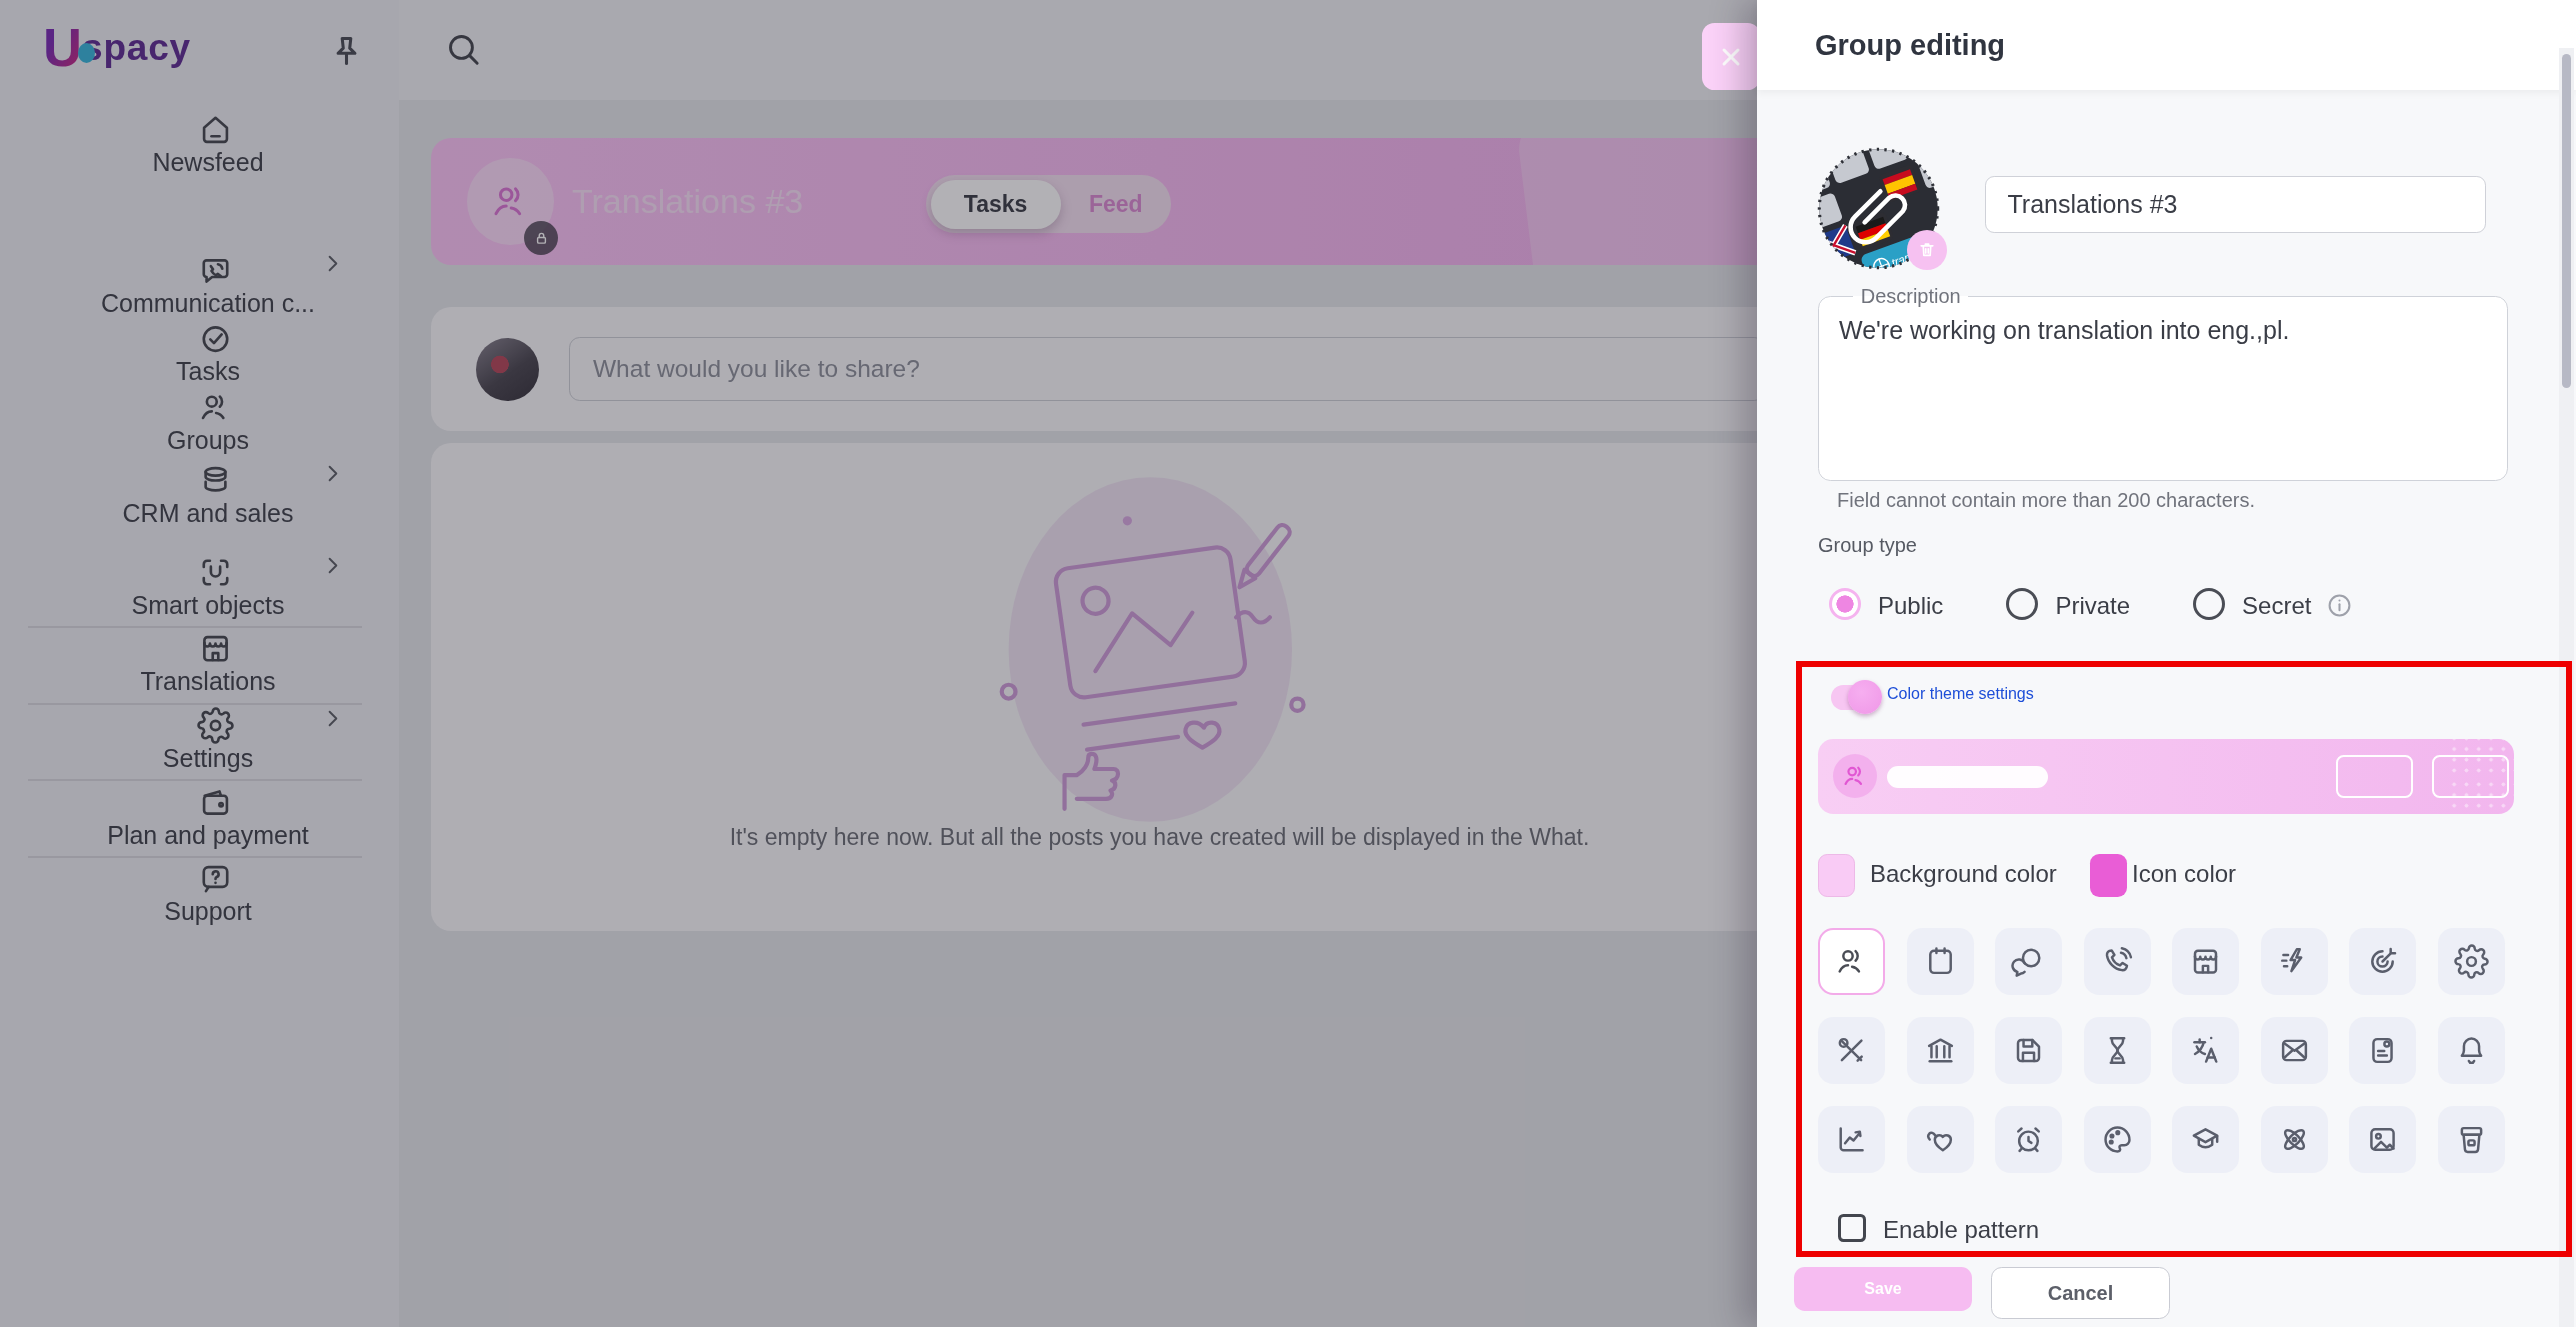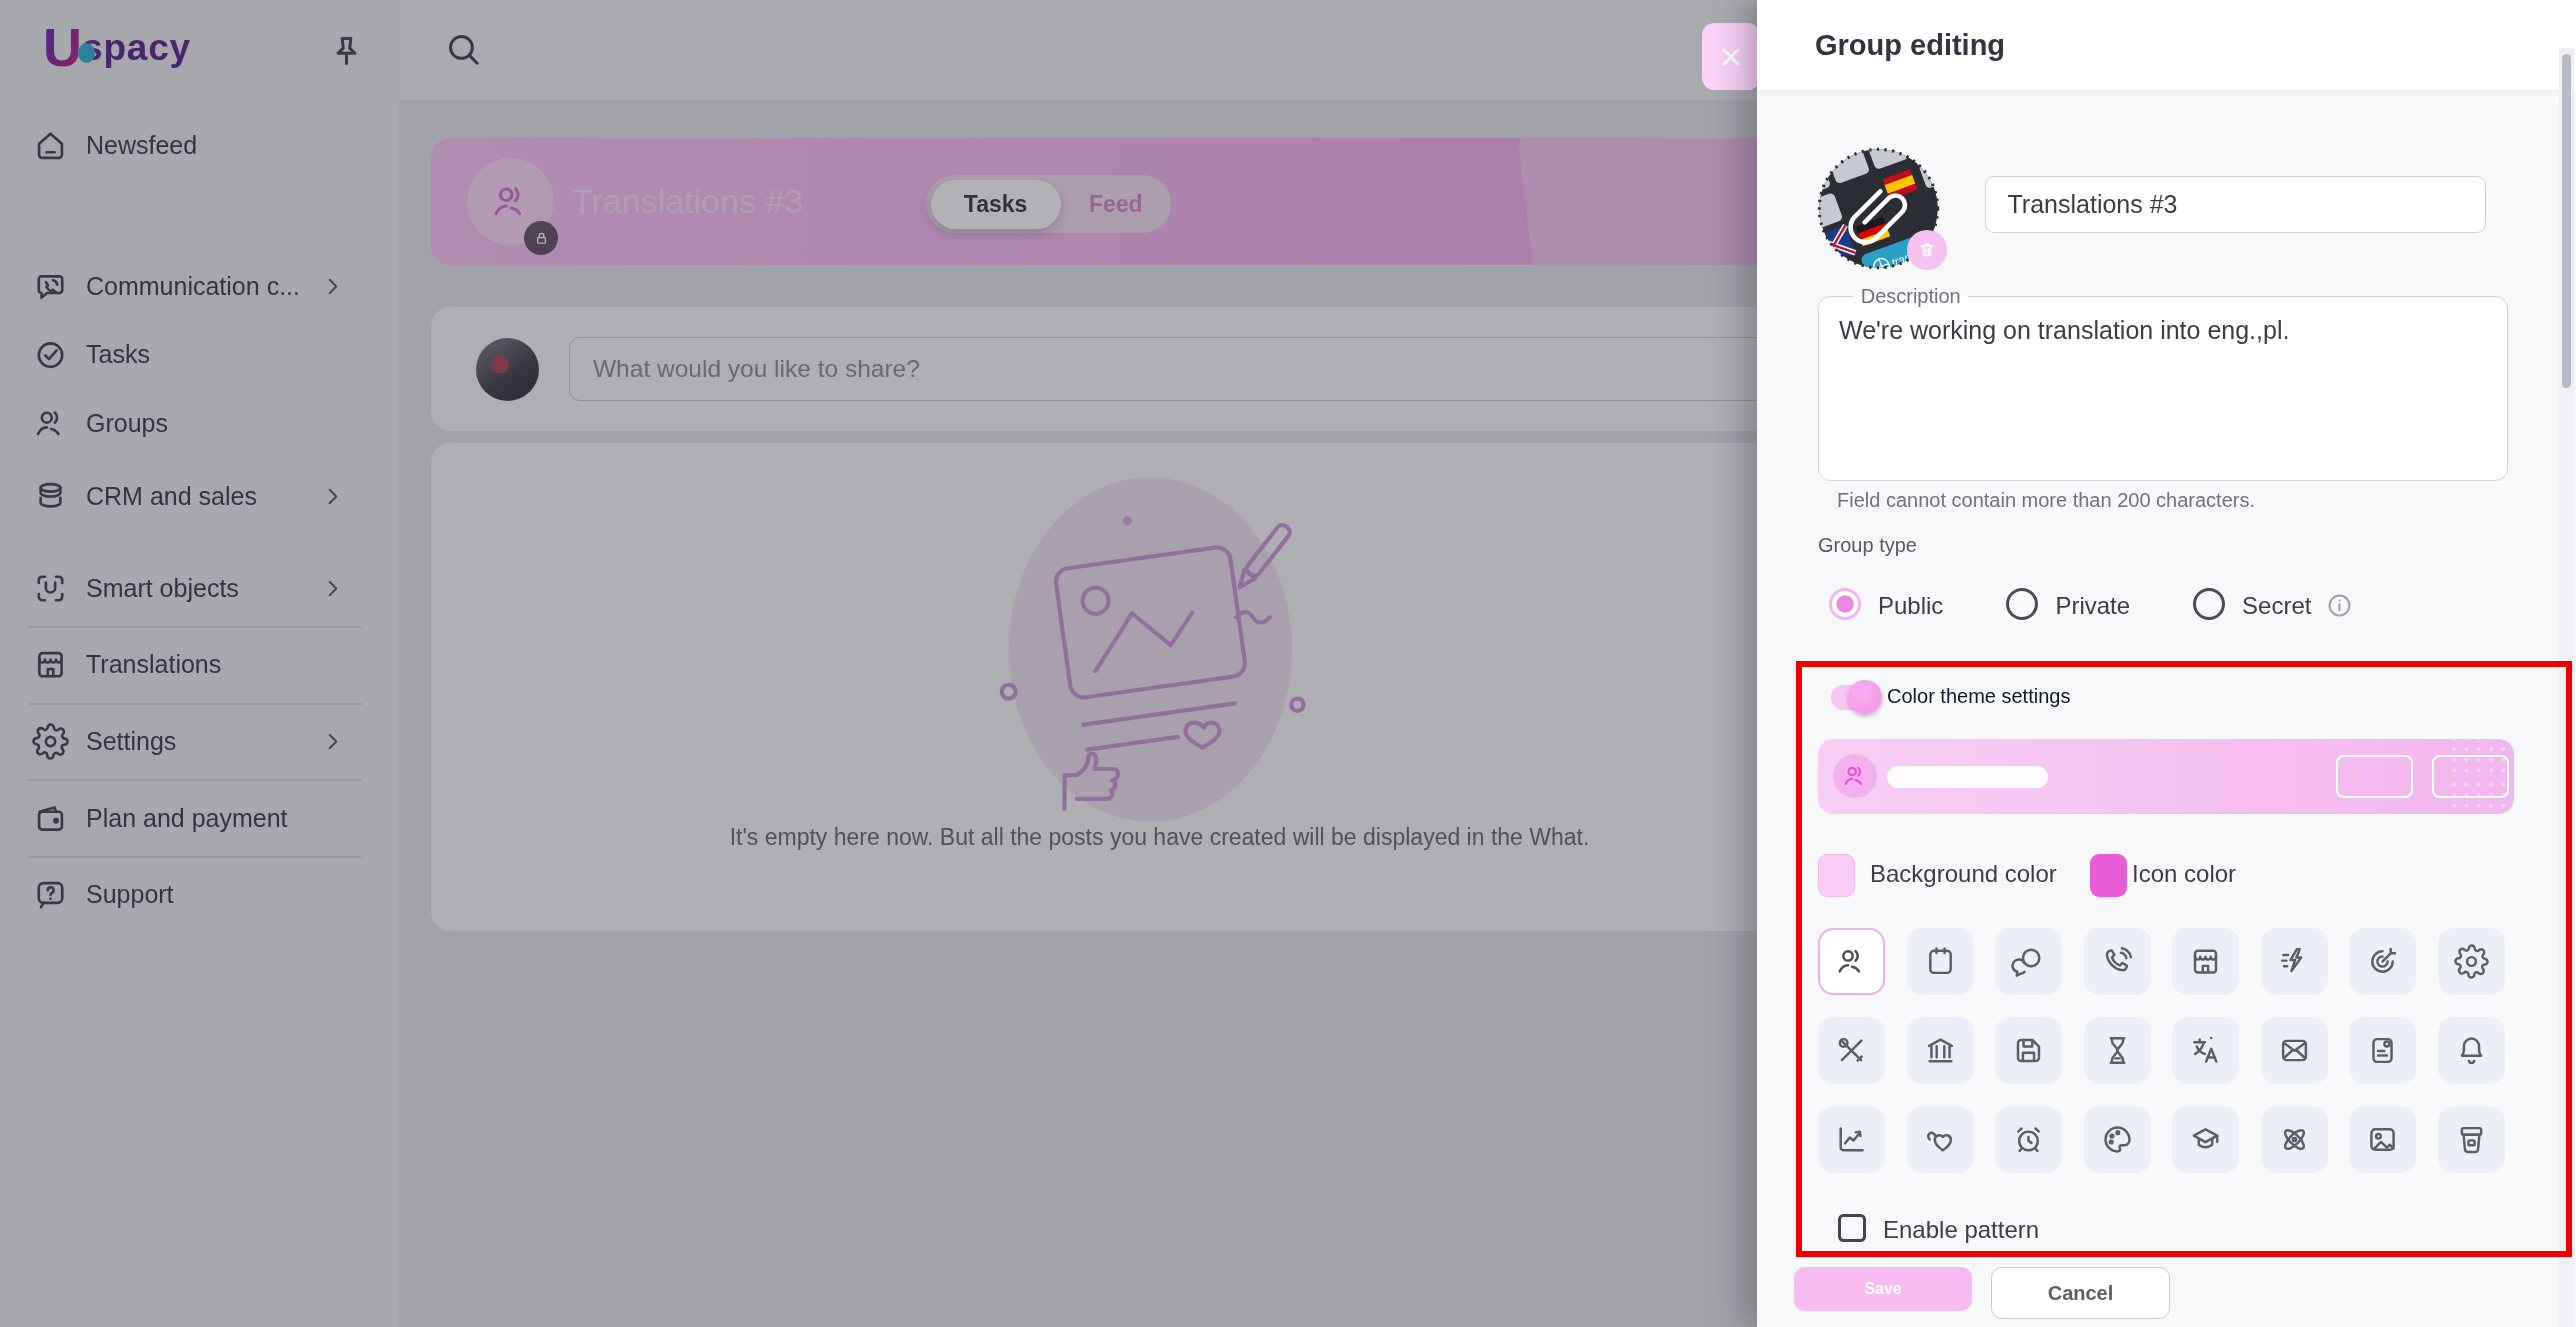--- a/index.html
+++ b/index.html
@@ -7,21 +7,21 @@
   .abs{position:absolute;}
   svg{display:block;}
 
   
   #sidebar{left:0;top:0;width:399px;height:1328px;background:#eef0f4;border-right:1.5px solid #dcdee3;}
   .logo{left:43px;top:23px;display:flex;align-items:flex-end;}
   .logo-u{font-size:54px;font-weight:800;line-height:.9;background:linear-gradient(120deg,#7a2bb5 30%,#c42887 85%);-webkit-background-clip:text;background-clip:text;color:transparent;position:relative;}
   .logo-dot{position:absolute;left:35px;top:20px;width:17px;height:20px;border-radius:50%;background:#38b7dc;}
   .logo-rest{font-size:37px;font-weight:700;color:#5e2d93;letter-spacing:0.8px;padding-bottom:3.1px;}
   .pin{left:325px;top:32px;color:#4a4d55;}
-  .sb-item{left:0;width:399px;height:69px;display:flex;align-items:center;cursor:pointer;}
+  .sb-item{left:0;width:399px;height:69px;display:flex;align-items:center;cursor:pointer;flex-direction:column;}
   .sb-ic{width:37px;height:37px;margin-left:32px;color:#45484f;flex:none;}
   .sb-label{margin-left:17px;font-size:25px;color:#3f424b;white-space:nowrap;}
   .sb-chev{position:absolute;right:55px;color:#5b5e66;}
   .sb-div{left:28px;width:334px;height:1.5px;background:#d9dadf;}
 
   
   #main{left:399px;top:0;width:1359px;height:1328px;background:#e6e8ec;}
   #topbar{left:0;top:0;width:1359px;height:100px;background:#f2f3f6;}
   .search-btn{left:44px;top:29px;width:41px;height:41px;color:#43464e;cursor:pointer;}
   #banner{left:32px;top:138px;width:1457px;height:127px;border-radius:20px;background:linear-gradient(90deg,#fdc6f8,#f3b0ee);overflow:hidden;}
@@ -58,21 +58,21 @@
   .helper{left:80px;top:489px;font-size:20px;color:#70737c;}
   .grp-type-label{left:61px;top:534px;font-size:20px;color:#565a63;}
   .radio-row{left:72px;top:577px;height:43px;display:flex;align-items:flex-end;}
   .radio{width:32px;height:32px;border-radius:50%;box-sizing:border-box;cursor:pointer;flex:none;}
   .radio.sel{border:3.1px solid #f5b3ef;background:radial-gradient(circle,#ee86e2 0 8.4px,#fff 8.8px);}
   .radio.unsel{border:3.1px solid #4a4d55;background:transparent;}
   .radio-label{font-size:24px;color:#3b3e47;margin-left:17px;}
   .info-ic{margin-left:14px;color:#9ea1aa;cursor:pointer;}
   .toggle{left:74px;top:685px;width:46px;height:24.5px;border-radius:12.3px;background:#f7c6f2;cursor:pointer;}
   .knob{position:absolute;right:-4.6px;top:-4.6px;width:34px;height:34px;border-radius:50%;background:radial-gradient(circle at 40% 35%,#f6aef0,#ef97e7);box-shadow:0 2.3px 4.6px rgba(120,40,110,.35);}
-  .toggle-label{left:130px;top:685px;font-size:20px;color:#0f172a;text-align:right;}
+  .toggle-label{left:130px;top:685px;font-size:16px;color:#1d4ed8;text-align:right;}
   .preview{left:61px;top:739px;width:696px;height:75px;border-radius:15.3px;background:linear-gradient(90deg,#f8cef4,#f2b6ee);overflow:hidden;}
   .pv-avatar{left:15.3px;top:15.3px;width:44px;height:44px;border-radius:50%;background:#f3b0ed;display:flex;align-items:center;justify-content:center;color:#e157d3;}
   .pv-pill{left:69px;top:27px;width:161px;height:22px;border-radius:11.5px;background:rgba(255,255,255,.95);}
   .pv-btn{top:16px;width:77px;height:43px;border-radius:7.7px;border:2.3px solid #fff;box-sizing:border-box;}
   .pv-dots{width:74px;height:41px;background:radial-gradient(circle,#fff 1.8px,transparent 2.1px);background-size:12.3px 10.7px;opacity:.45;}
   .swatch{top:854px;width:37px;height:43px;border-radius:9.2px;cursor:pointer;}
   .swatch-label{top:860px;font-size:24px;color:#3b3e47;}
   .tile{width:67px;height:67px;border-radius:15.3px;background:#edeff7;display:flex;align-items:center;justify-content:center;color:#5a5e6c;cursor:pointer;box-sizing:border-box;}
   .tile.sel{background:#fff;border:2.3px solid #f3abe9;color:#4a4d55;}
   .checkbox{left:81px;top:1214px;width:28px;height:28px;border:3.1px solid #43464e;border-radius:5.4px;box-sizing:border-box;background:transparent;cursor:pointer;}

